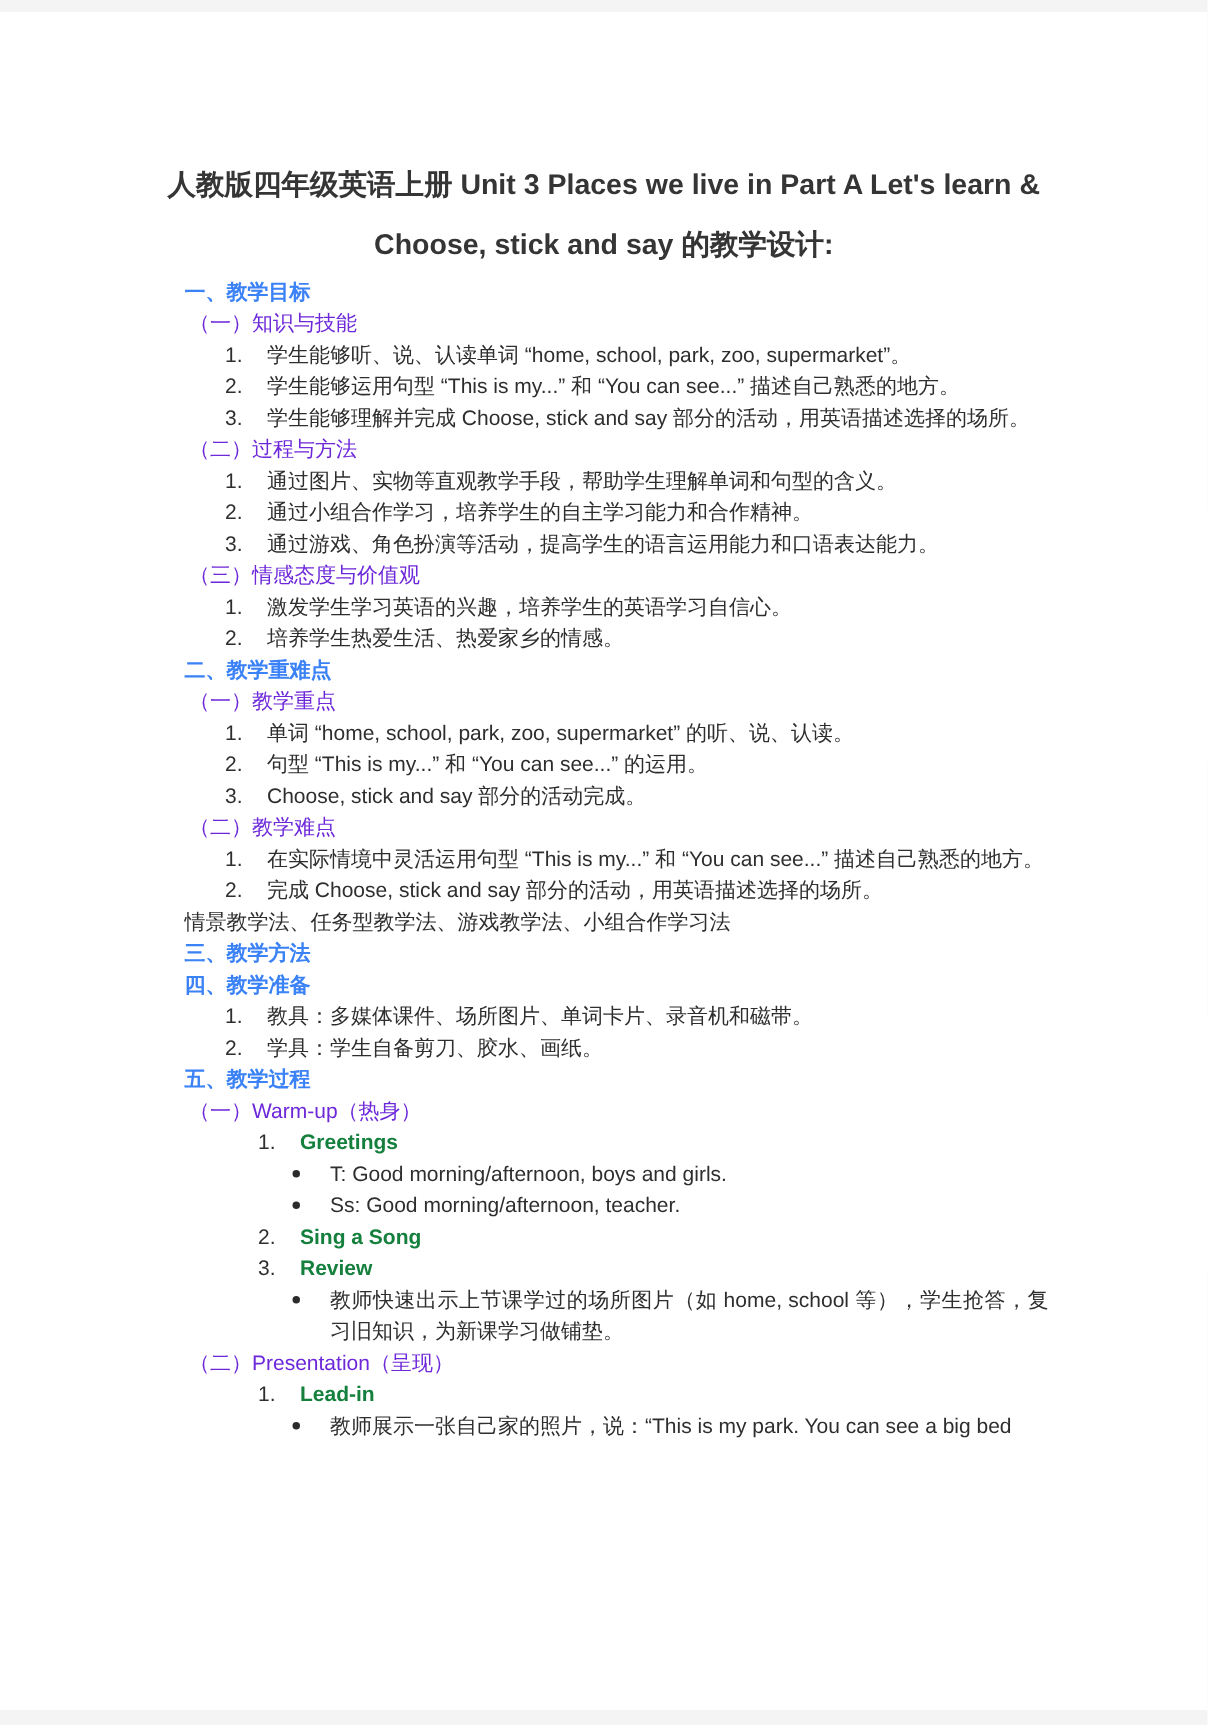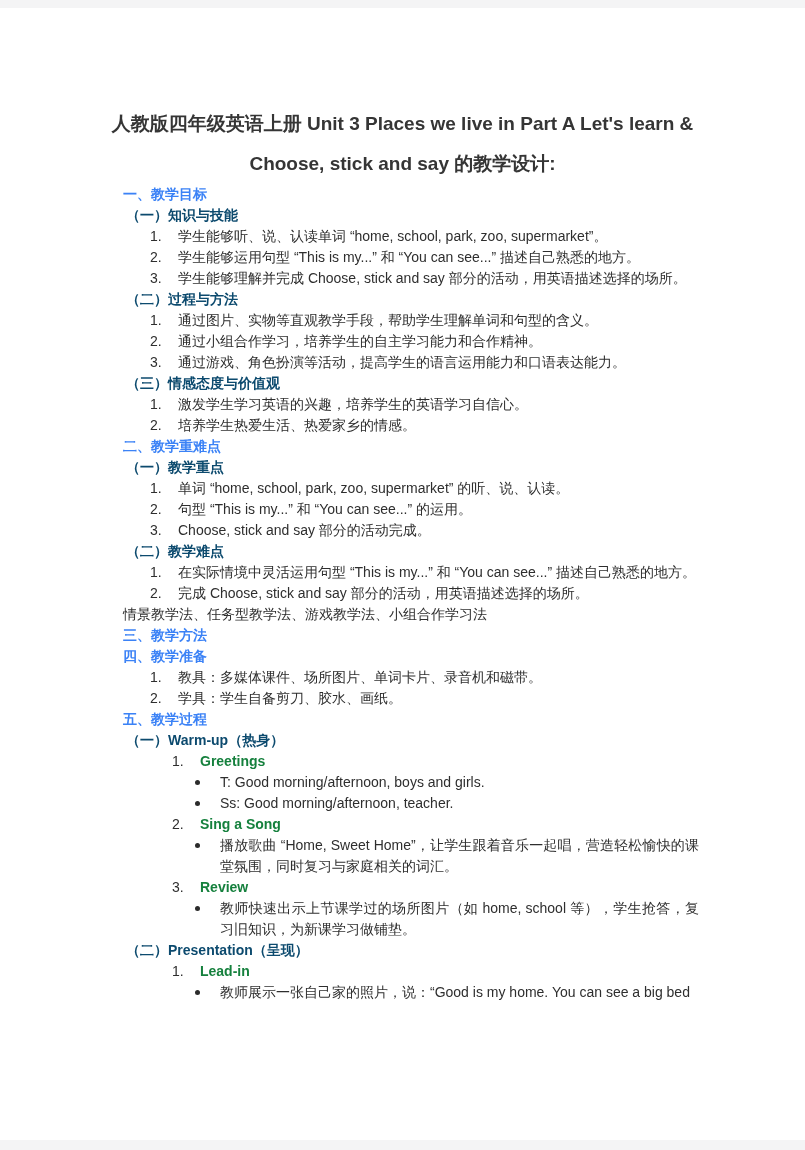--- a/index.html
+++ b/index.html
@@ -38,22 +38,22 @@
     font-size: 14px;
     line-height: 21px;
     text-align: justify;
   }
   .blk { position: relative; }
   .h1 {
     font-weight: 700;
     color: #3b82f6;
   }
   .h2 {
-    font-weight: 700;
-    color: #0c4a6e;
+    font-weight: 400;
+    color: #6d28d9;
     padding-left: 3px;
   }
   .p { font-weight: 400; }
   .item { padding-left: 55px; }
   .item > .num {
     position: absolute;
     left: 27px;
     font-weight: 400;
   }
   .step { padding-left: 77px; }
@@ -107,20 +107,19 @@
       <div class="blk h1">三、教学方法</div>
       <div class="blk h1">四、教学准备</div>
       <div class="blk item"><span class="num">1.</span><span class="txt">教具：多媒体课件、场所图片、单词卡片、录音机和磁带。</span></div>
       <div class="blk item"><span class="num">2.</span><span class="txt">学具：学生自备剪刀、胶水、画纸。</span></div>
       <div class="blk h1">五、教学过程</div>
       <div class="blk h2">（一）Warm-up（热身）</div>
       <div class="blk step"><span class="num">1.</span><span class="txt">Greetings</span></div>
       <div class="blk bullet"><span class="dot"></span><span class="txt">T: Good morning/afternoon, boys and girls.</span></div>
       <div class="blk bullet"><span class="dot"></span><span class="txt">Ss: Good morning/afternoon, teacher.</span></div>
       <div class="blk step"><span class="num">2.</span><span class="txt">Sing a Song</span></div>
-      <div class="blk bullet"><span class="dot"></span><span class="txt">播放歌曲 “Home, Sweet Home”，让学生跟着音乐一起唱，营造轻松愉快的课堂氛围，同时复习与家庭相关的词汇。</span></div>
       <div class="blk step"><span class="num">3.</span><span class="txt">Review</span></div>
       <div class="blk bullet"><span class="dot"></span><span class="txt">教师快速出示上节课学过的场所图片（如 home, school 等），学生抢答，复习旧知识，为新课学习做铺垫。</span></div>
       <div class="blk h2">（二）Presentation（呈现）</div>
       <div class="blk step"><span class="num">1.</span><span class="txt">Lead-in</span></div>
-      <div class="blk bullet"><span class="dot"></span><span class="txt">教师展示一张自己家的照片，说：“Good is my home. You can see a big bed</span></div>
+      <div class="blk bullet"><span class="dot"></span><span class="txt">教师展示一张自己家的照片，说：“This is my park. You can see a big bed</span></div>
     </div>
 </div>
 
 </body></html>

